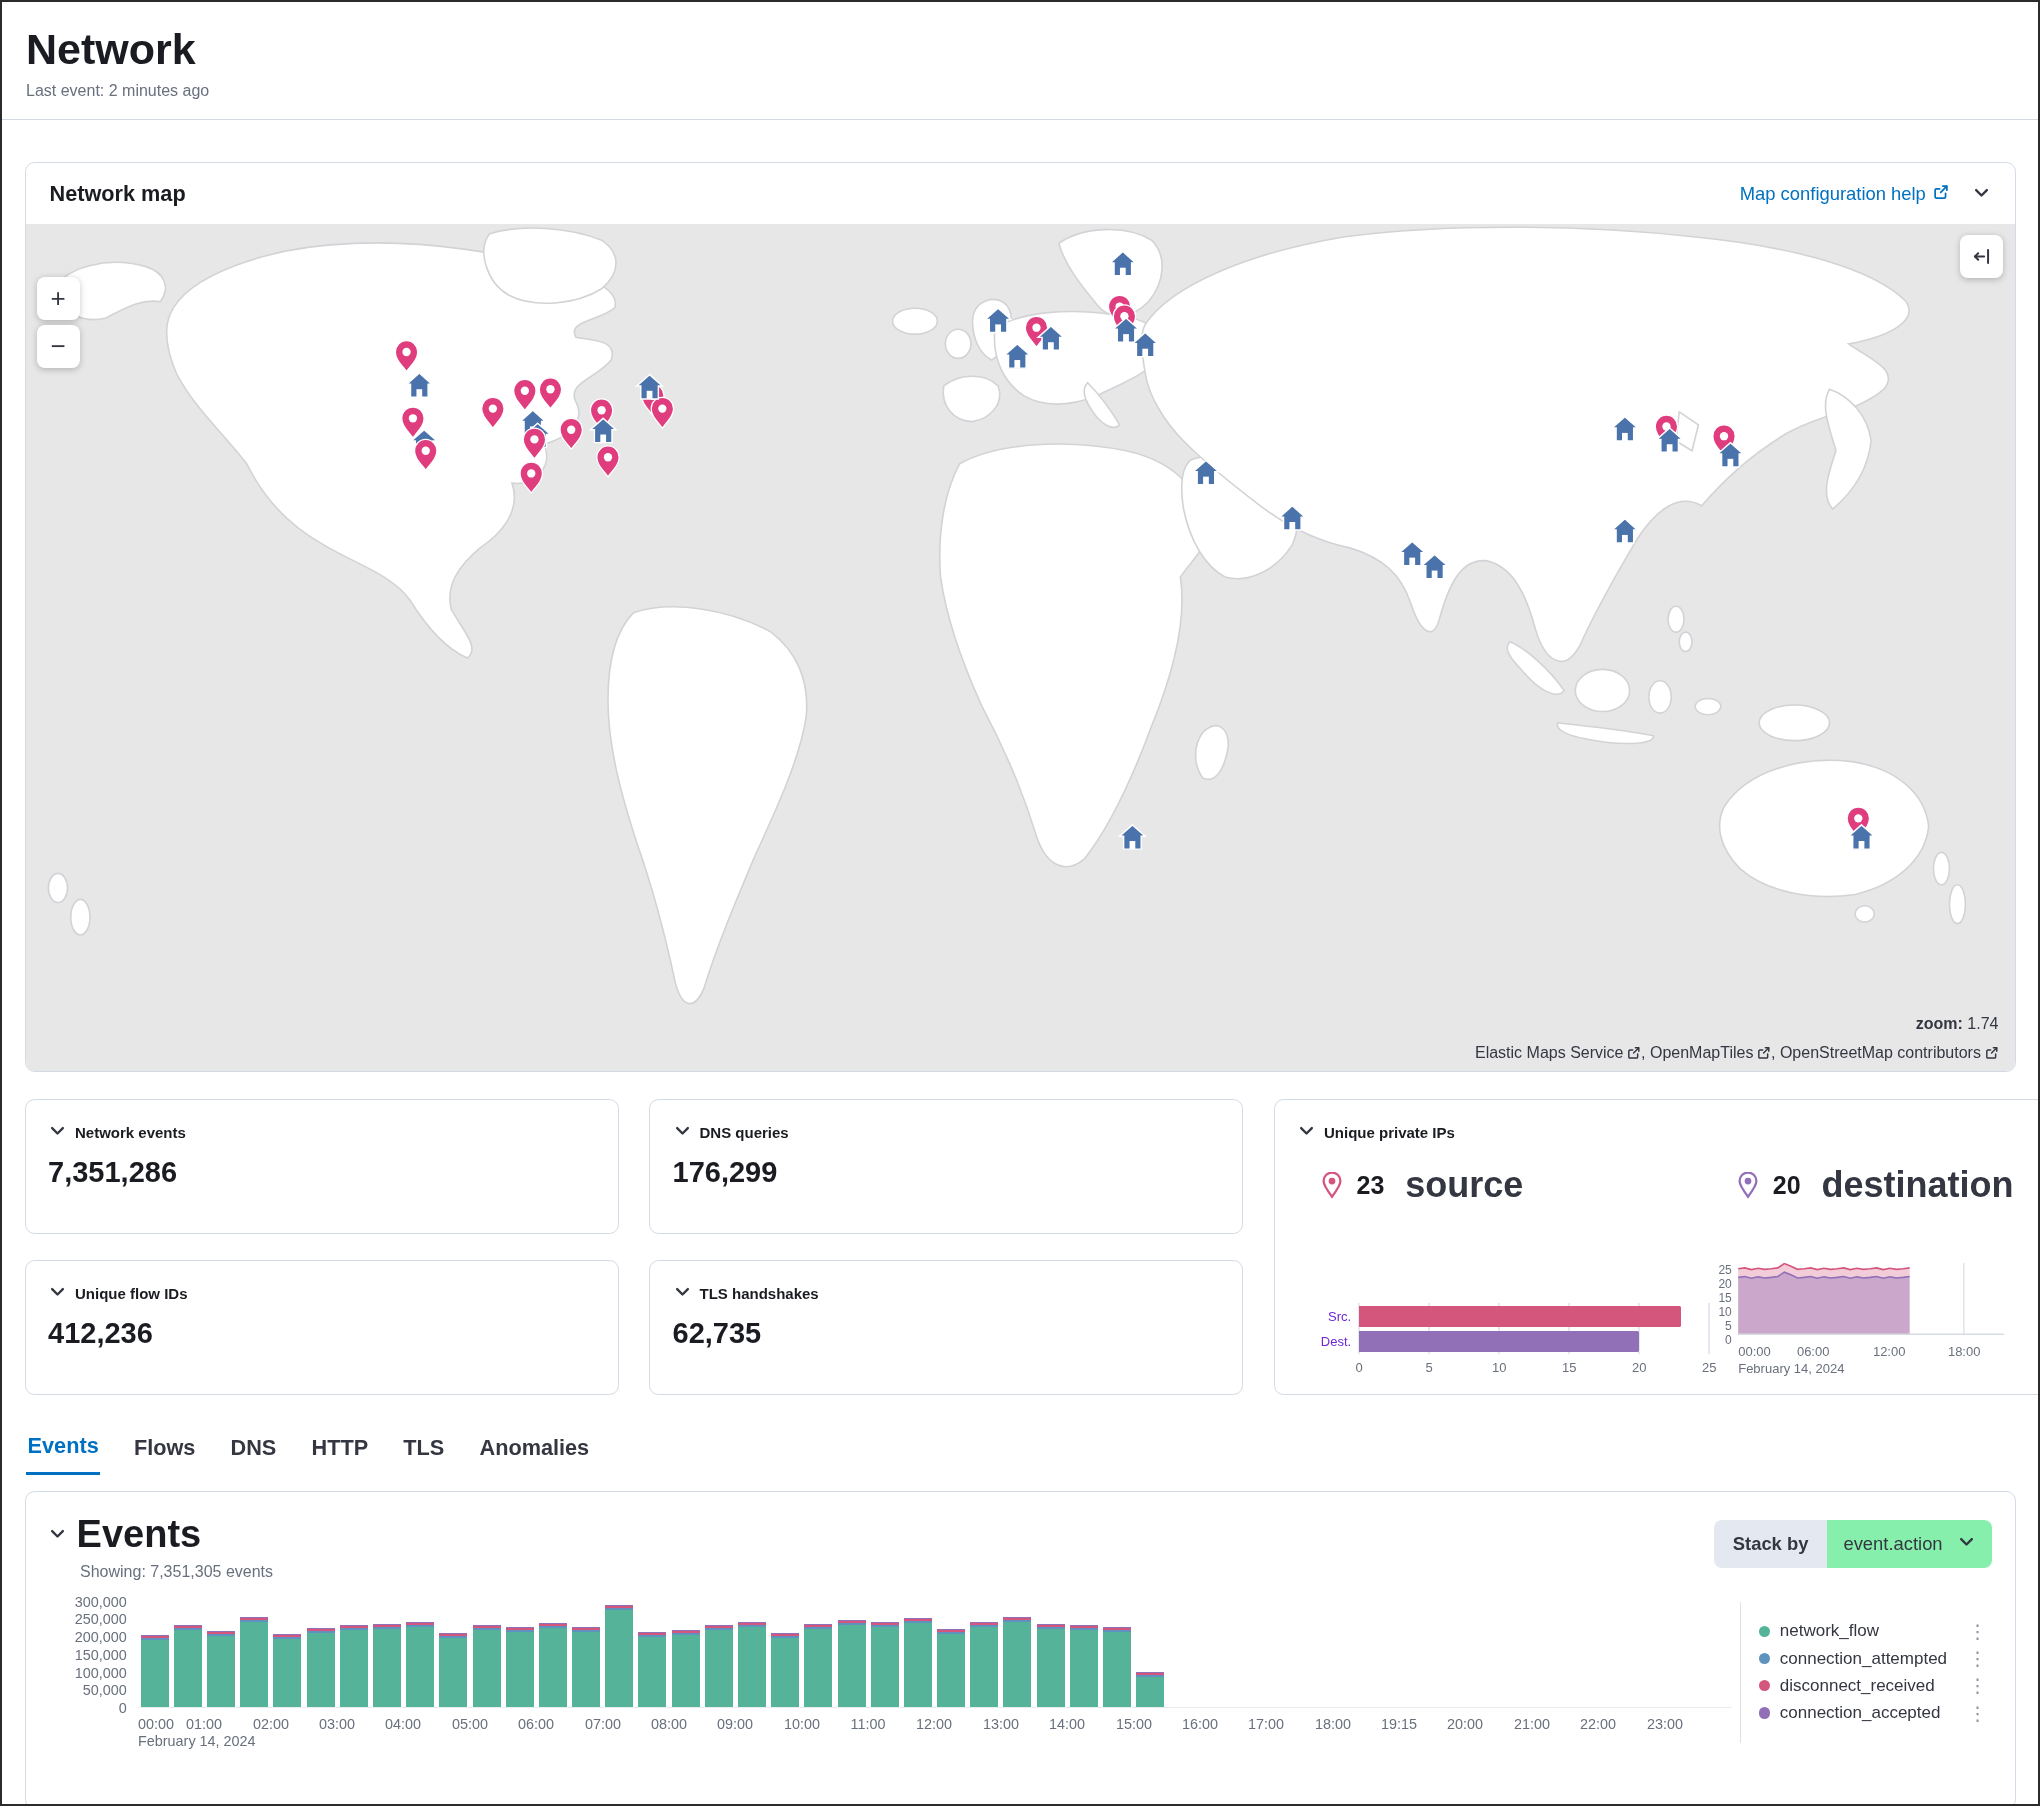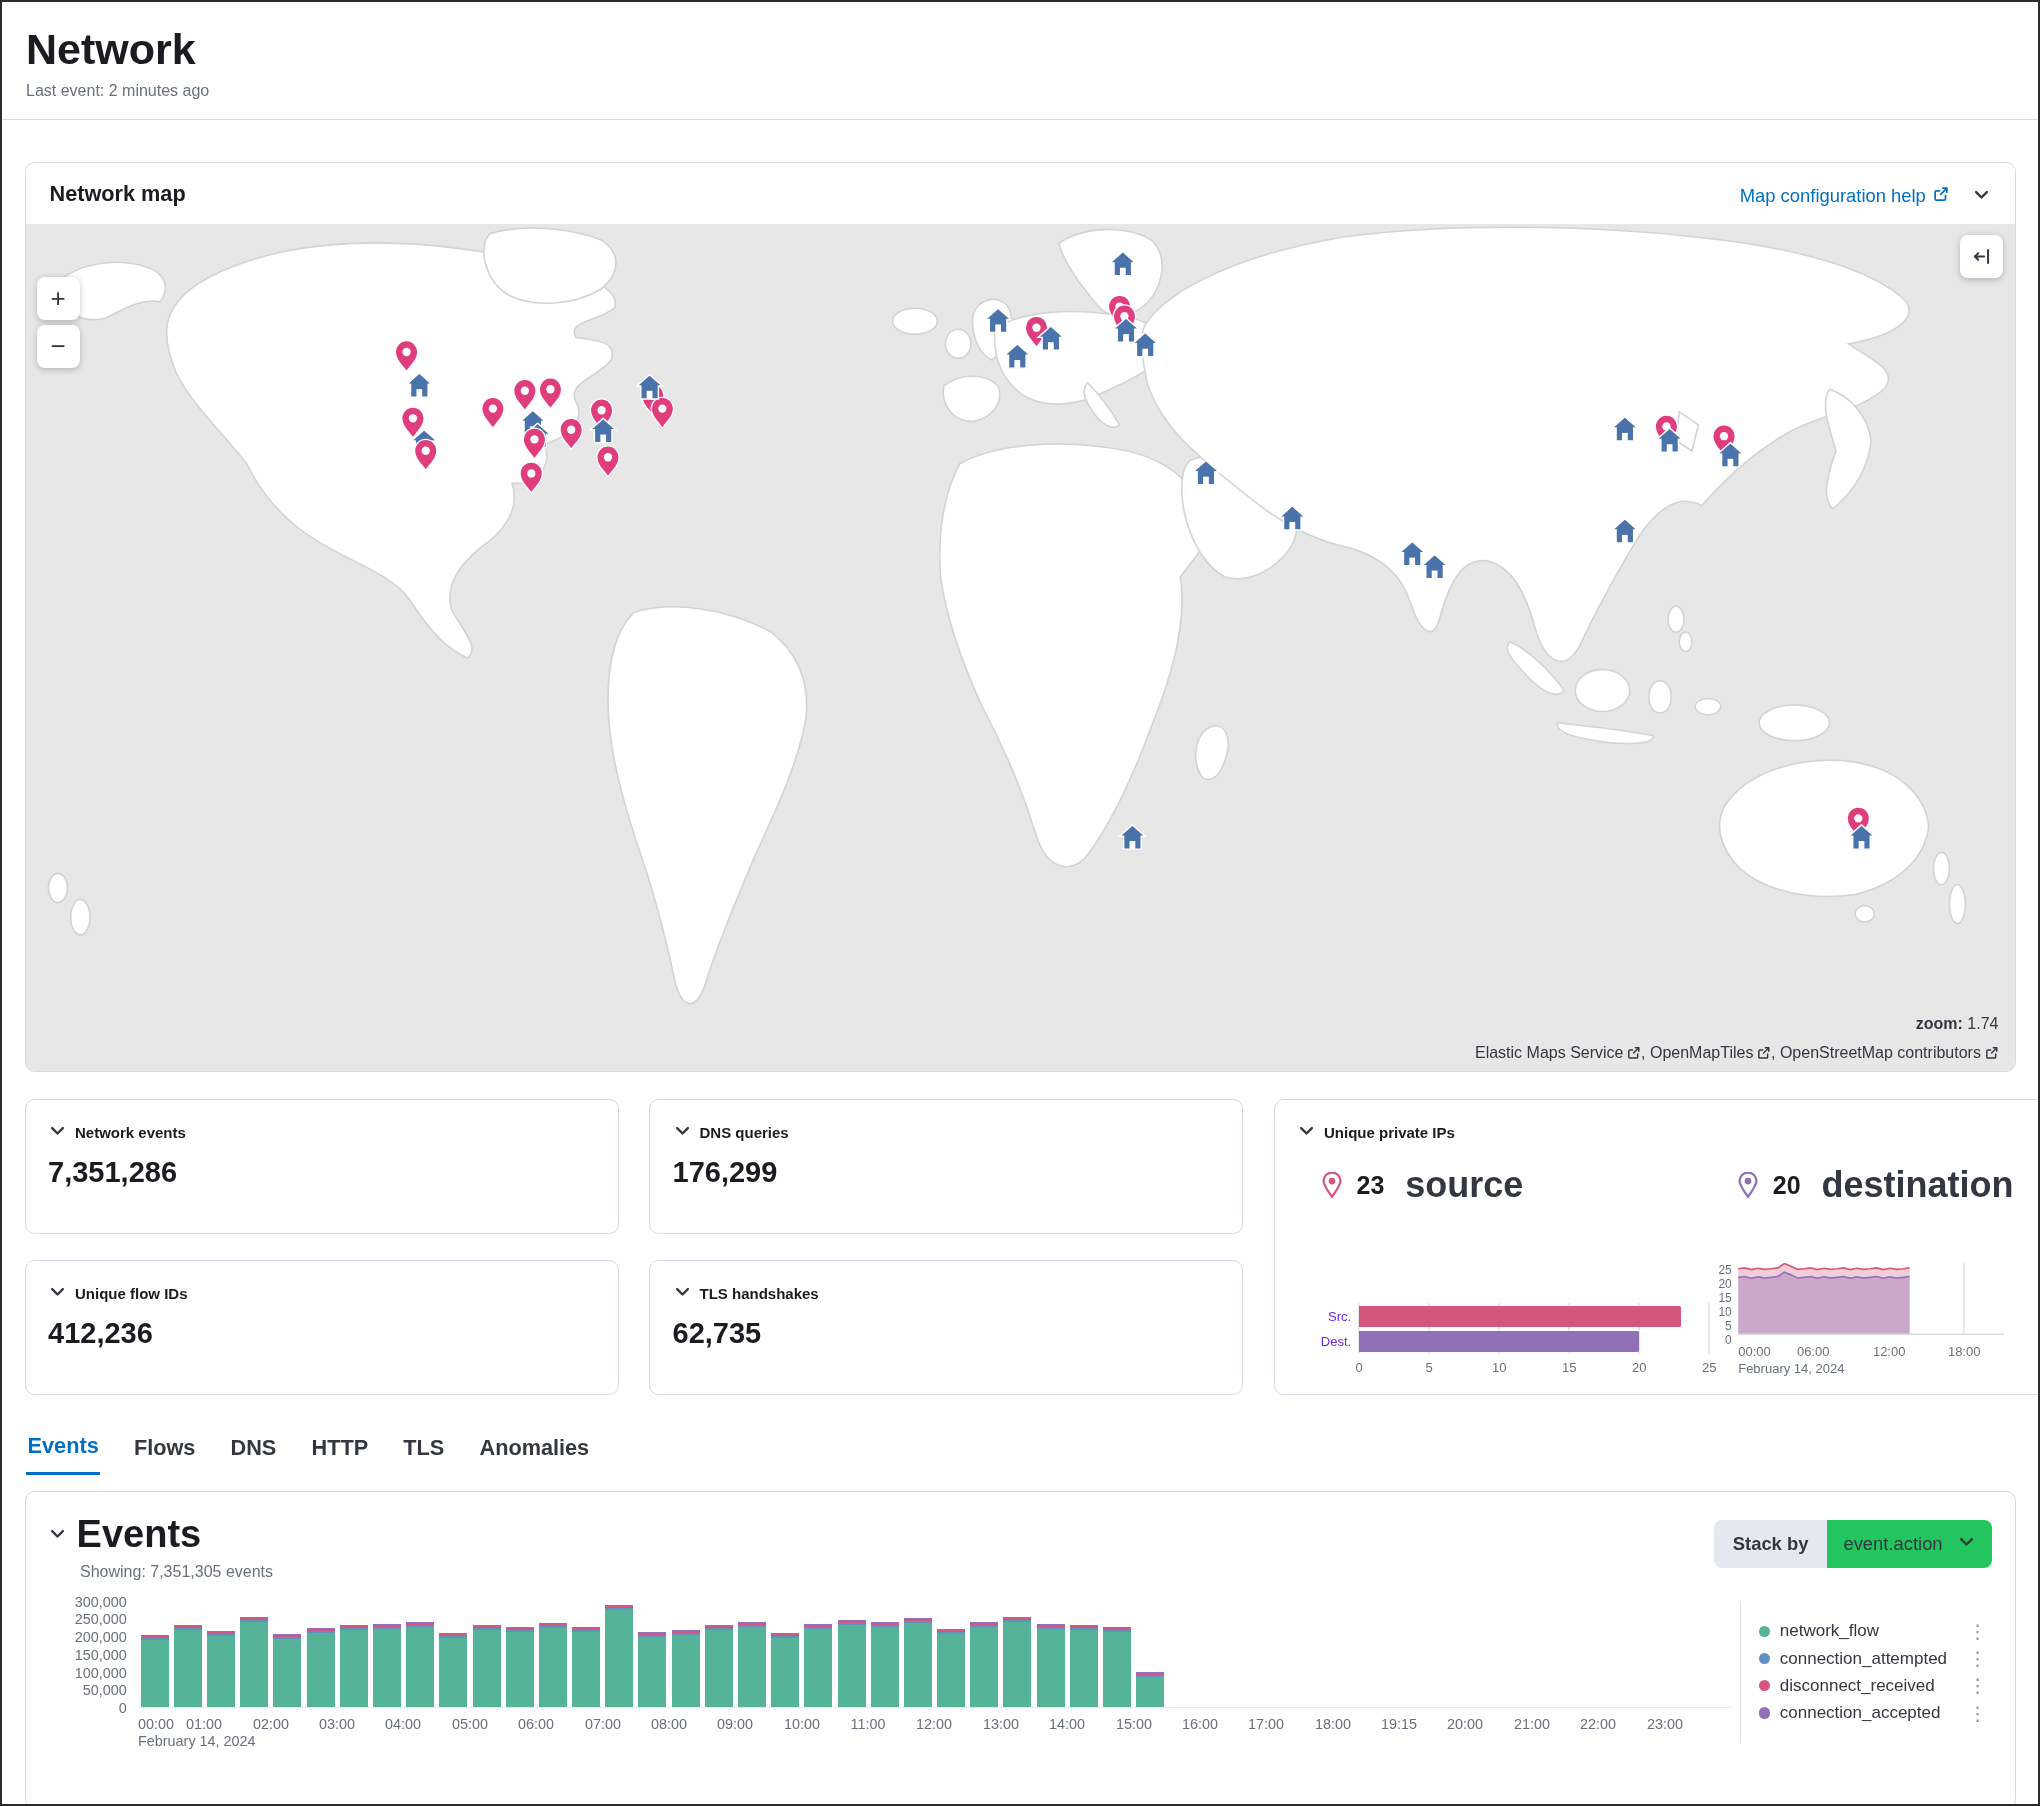--- a/index.html
+++ b/index.html
@@ -13,21 +13,21 @@
   .page { width: 100%; height: 100%; position: relative; }
 
   
   .page-header { padding: 22.5px 24px 19px; border-bottom: 1.6px solid #d3dae6; }
   .page-header h1 { font-size: 43px; font-weight: 700; color: #1a1c21; line-height: 48px; }
   .last-event { margin-top: 9.6px; font-size: 16px; color: #69707d; }
 
   
   .panel { border: 1.6px solid #d3dae6; border-radius: 9.6px; margin: 0 22.5px; background: #fff; }
   .map-panel { margin-top: 42px; overflow: hidden; }
-  .panel-head { display: flex; align-items: flex-end; justify-content: space-between; padding: 17.6px 24px; }
+  .panel-head { display: flex; align-items: center; justify-content: space-between; padding: 17.6px 24px; }
   .panel-head h2 { font-size: 21.7px; font-weight: 700; color: #1a1c21; }
   .head-right { display: flex; align-items: center; gap: 22.5px; }
   .help-link { display: flex; align-items: center; gap: 7.2px; color: #0071c2; font-size: 18.4px; text-decoration: none; cursor: pointer; }
   .chev-btn { background: none; border: 0; cursor: pointer; display: flex; align-items: center; }
 
   
   .map-area { position: relative; width: 100%; height: 847px; background: #e7e7e8; }
   .map-area svg.world { position: absolute; inset: 0; width: 100%; height: 100%; }
   .date-badge {
     position: absolute; top: 11.2px; left: 11.2px; z-index: 3;
@@ -86,21 +86,21 @@
   .tab.active { color: #0071c2; border-bottom: 3.2px solid #0071c2; }
 
   
   .events-panel { margin-top: 16px; padding: 21px 22.5px 16px; min-height: 318px; }
   .events-head { display: flex; justify-content: space-between; align-items: flex-start; }
   .events-title-row { display: flex; align-items: center; gap: 9.6px; }
   .events-title-row h2 { font-size: 38px; font-weight: 700; color: #1a1c21; }
   .showing { margin: 6.4px 0 0 32px; font-size: 16px; color: #69707d; }
   .stackby { display: flex; align-items: stretch; height: 48px; border-radius: 8px; overflow: hidden; margin-top: 6.4px; }
   .sb-label { display: flex; align-items: center; padding: 0 19px; background: #e4e9f1; font-size: 18.4px; font-weight: 700; color: #343741; }
-  .sb-value { display: flex; align-items: center; gap: 14.4px; padding: 0 16px; background: #22c55e; font-size: 18.4px; color: #343741; cursor: pointer; }
+  .sb-value { display: flex; align-items: center; gap: 14.4px; padding: 0 16px; background: #86efac; font-size: 18.4px; color: #343741; cursor: pointer; }
 
   .echart { display: flex; align-items: flex-start; margin-top: 21px; padding-right: 1.6px; }
   #eylabels { width: 90px; height: 106px; position: relative; font-size: 14.4px; color: #69707d; }
   #eylabels div { position: absolute; right: 11.2px; }
   .eplot { flex: 1; position: relative; height: 151px; }
   #ebars { position: absolute; left: 0; right: 0; top: 0; height: 106px; border-bottom: 1.6px solid #e8ebf0; }
   .ebar { position: absolute; bottom: 0; background: #54b399; display: flex; flex-direction: column; }
   .cap { width: 100%; flex: 0 0 auto; }
   #exlabels { position: absolute; left: 0; right: 0; top: 114px; height: 37px; font-size: 14.4px; color: #69707d; }
   #exlabels .xlab { position: absolute; top: 0; white-space: nowrap; }

